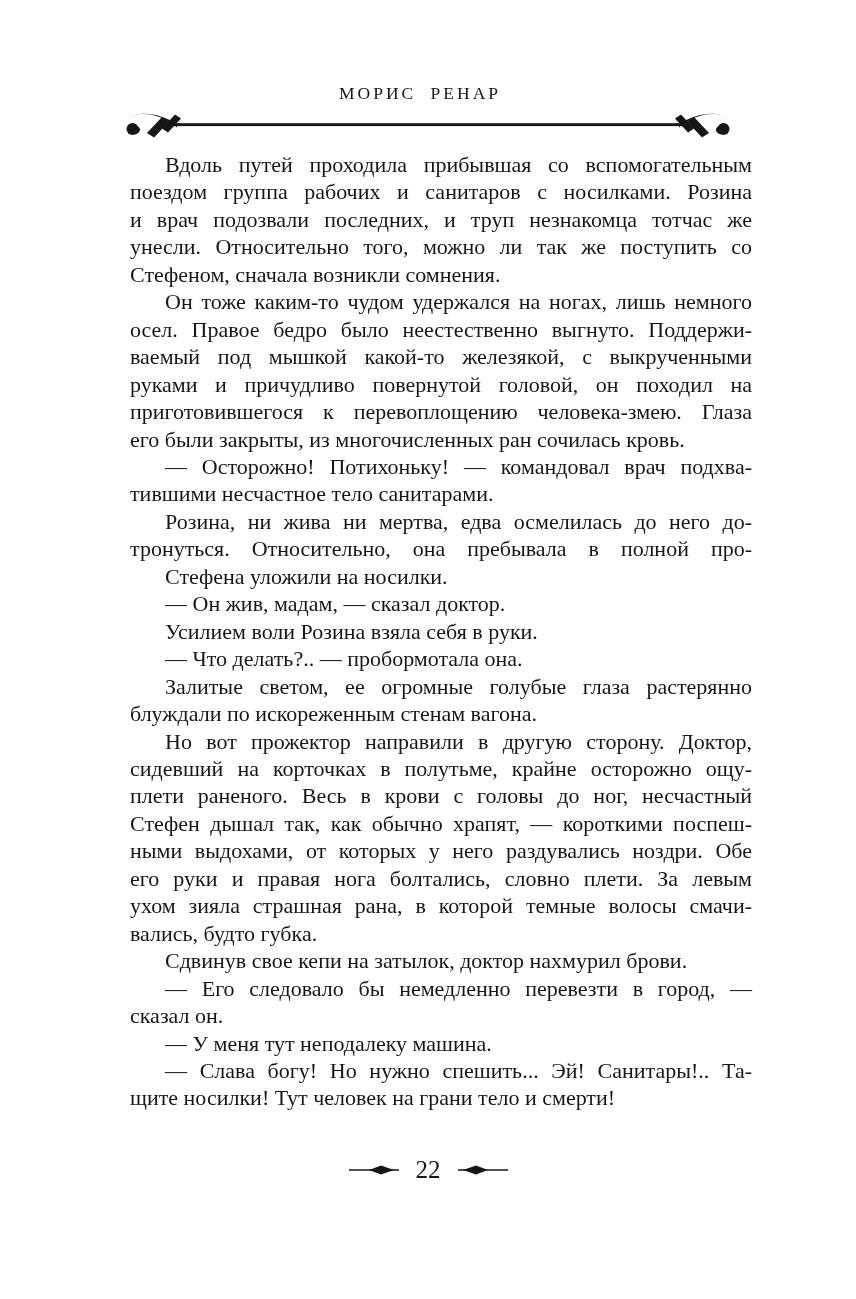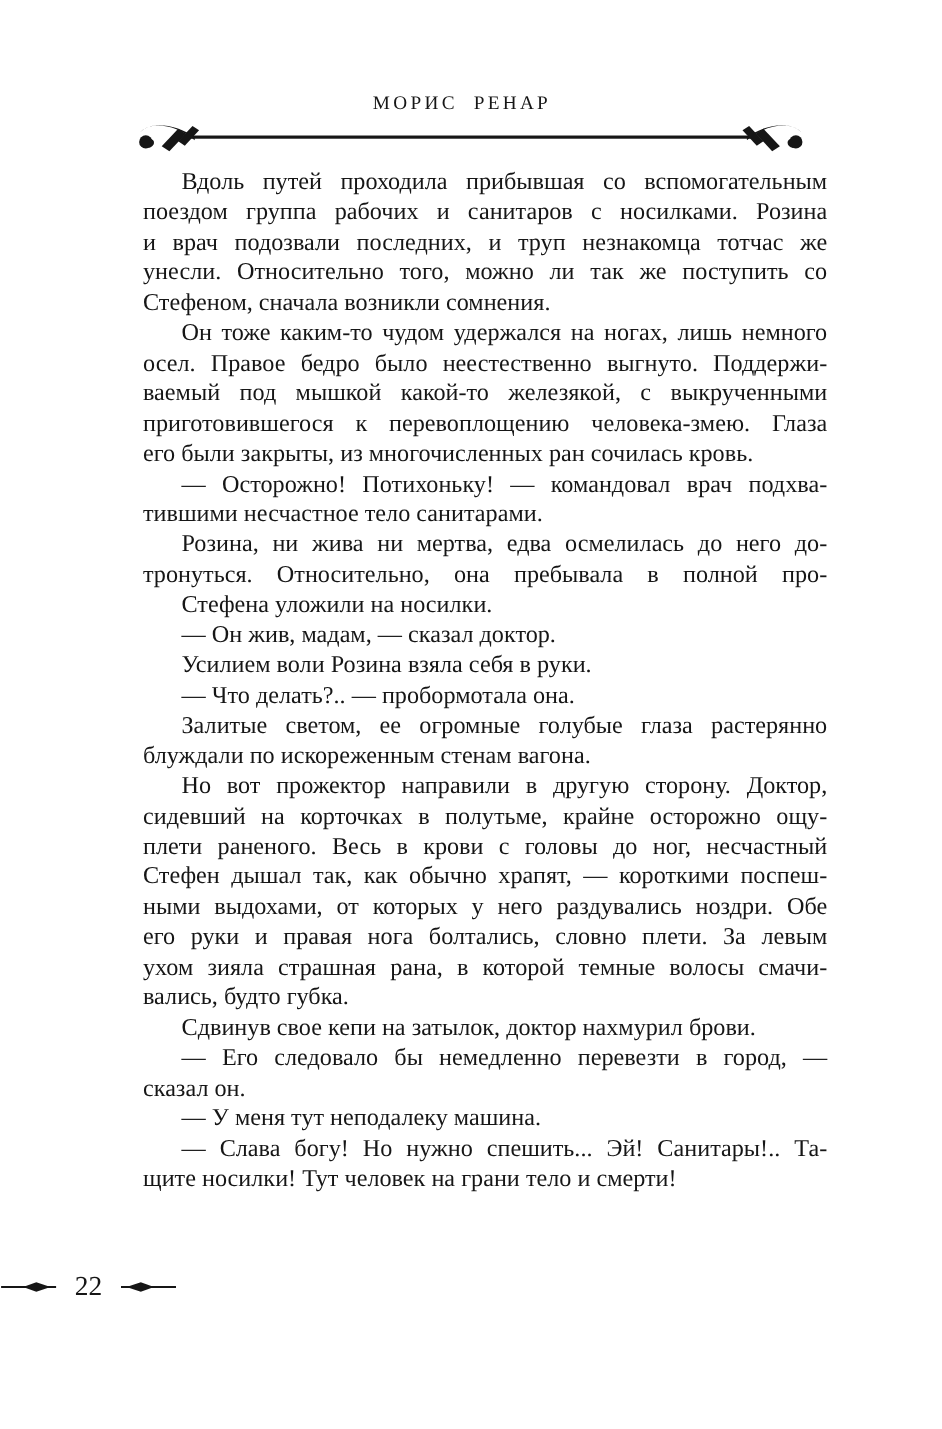--- a/index.html
+++ b/index.html
@@ -50,20 +50,21 @@
     white-space: normal;
   }
   .line.last { text-align-last: left; }
   .line.first { text-indent: 35px; }
   .footer {
     position: absolute;
     top: 1156px;
     left: 0;
     right: 0;
     display: flex;
+    justify-content: center;
     align-items: center;
     gap: 16px;
   }
   .page-number {
     font-size: 25px;
     color: #161616;
   }
   .orn { display: block; }
 </style>
 </head>
@@ -103,20 +104,21 @@
         <div class="line first">Вдоль путей проходила прибывшая со вспомогательным</div>
         <div class="line">поездом группа рабочих и санитаров с носилками. Розина</div>
         <div class="line">и врач подозвали последних, и труп незнакомца тотчас же</div>
         <div class="line">унесли. Относительно того, можно ли так же поступить со</div>
         <div class="line last">Стефеном, сначала возникли сомнения.</div>
       </div>
       <div class="paragraph">
         <div class="line first">Он тоже каким-то чудом удержался на ногах, лишь немного</div>
         <div class="line">осел. Правое бедро было неестественно выгнуто. Поддержи-</div>
         <div class="line">ваемый под мышкой какой-то железякой, с выкрученными</div>
+        <div class="line">руками и причудливо повернутой головой, он походил на</div>
         <div class="line">приготовившегося к перевоплощению человека-змею. Глаза</div>
         <div class="line last">его были закрыты, из многочисленных ран сочилась кровь.</div>
       </div>
       <div class="paragraph">
         <div class="line first">— Осторожно! Потихоньку! — командовал врач подхва-</div>
         <div class="line last">тившими несчастное тело санитарами.</div>
       </div>
       <div class="paragraph">
         <div class="line first">Розина, ни жива ни мертва, едва осмелилась до него до-</div>
         <div class="line">тронуться. Относительно, она пребывала в полной про-</div>

